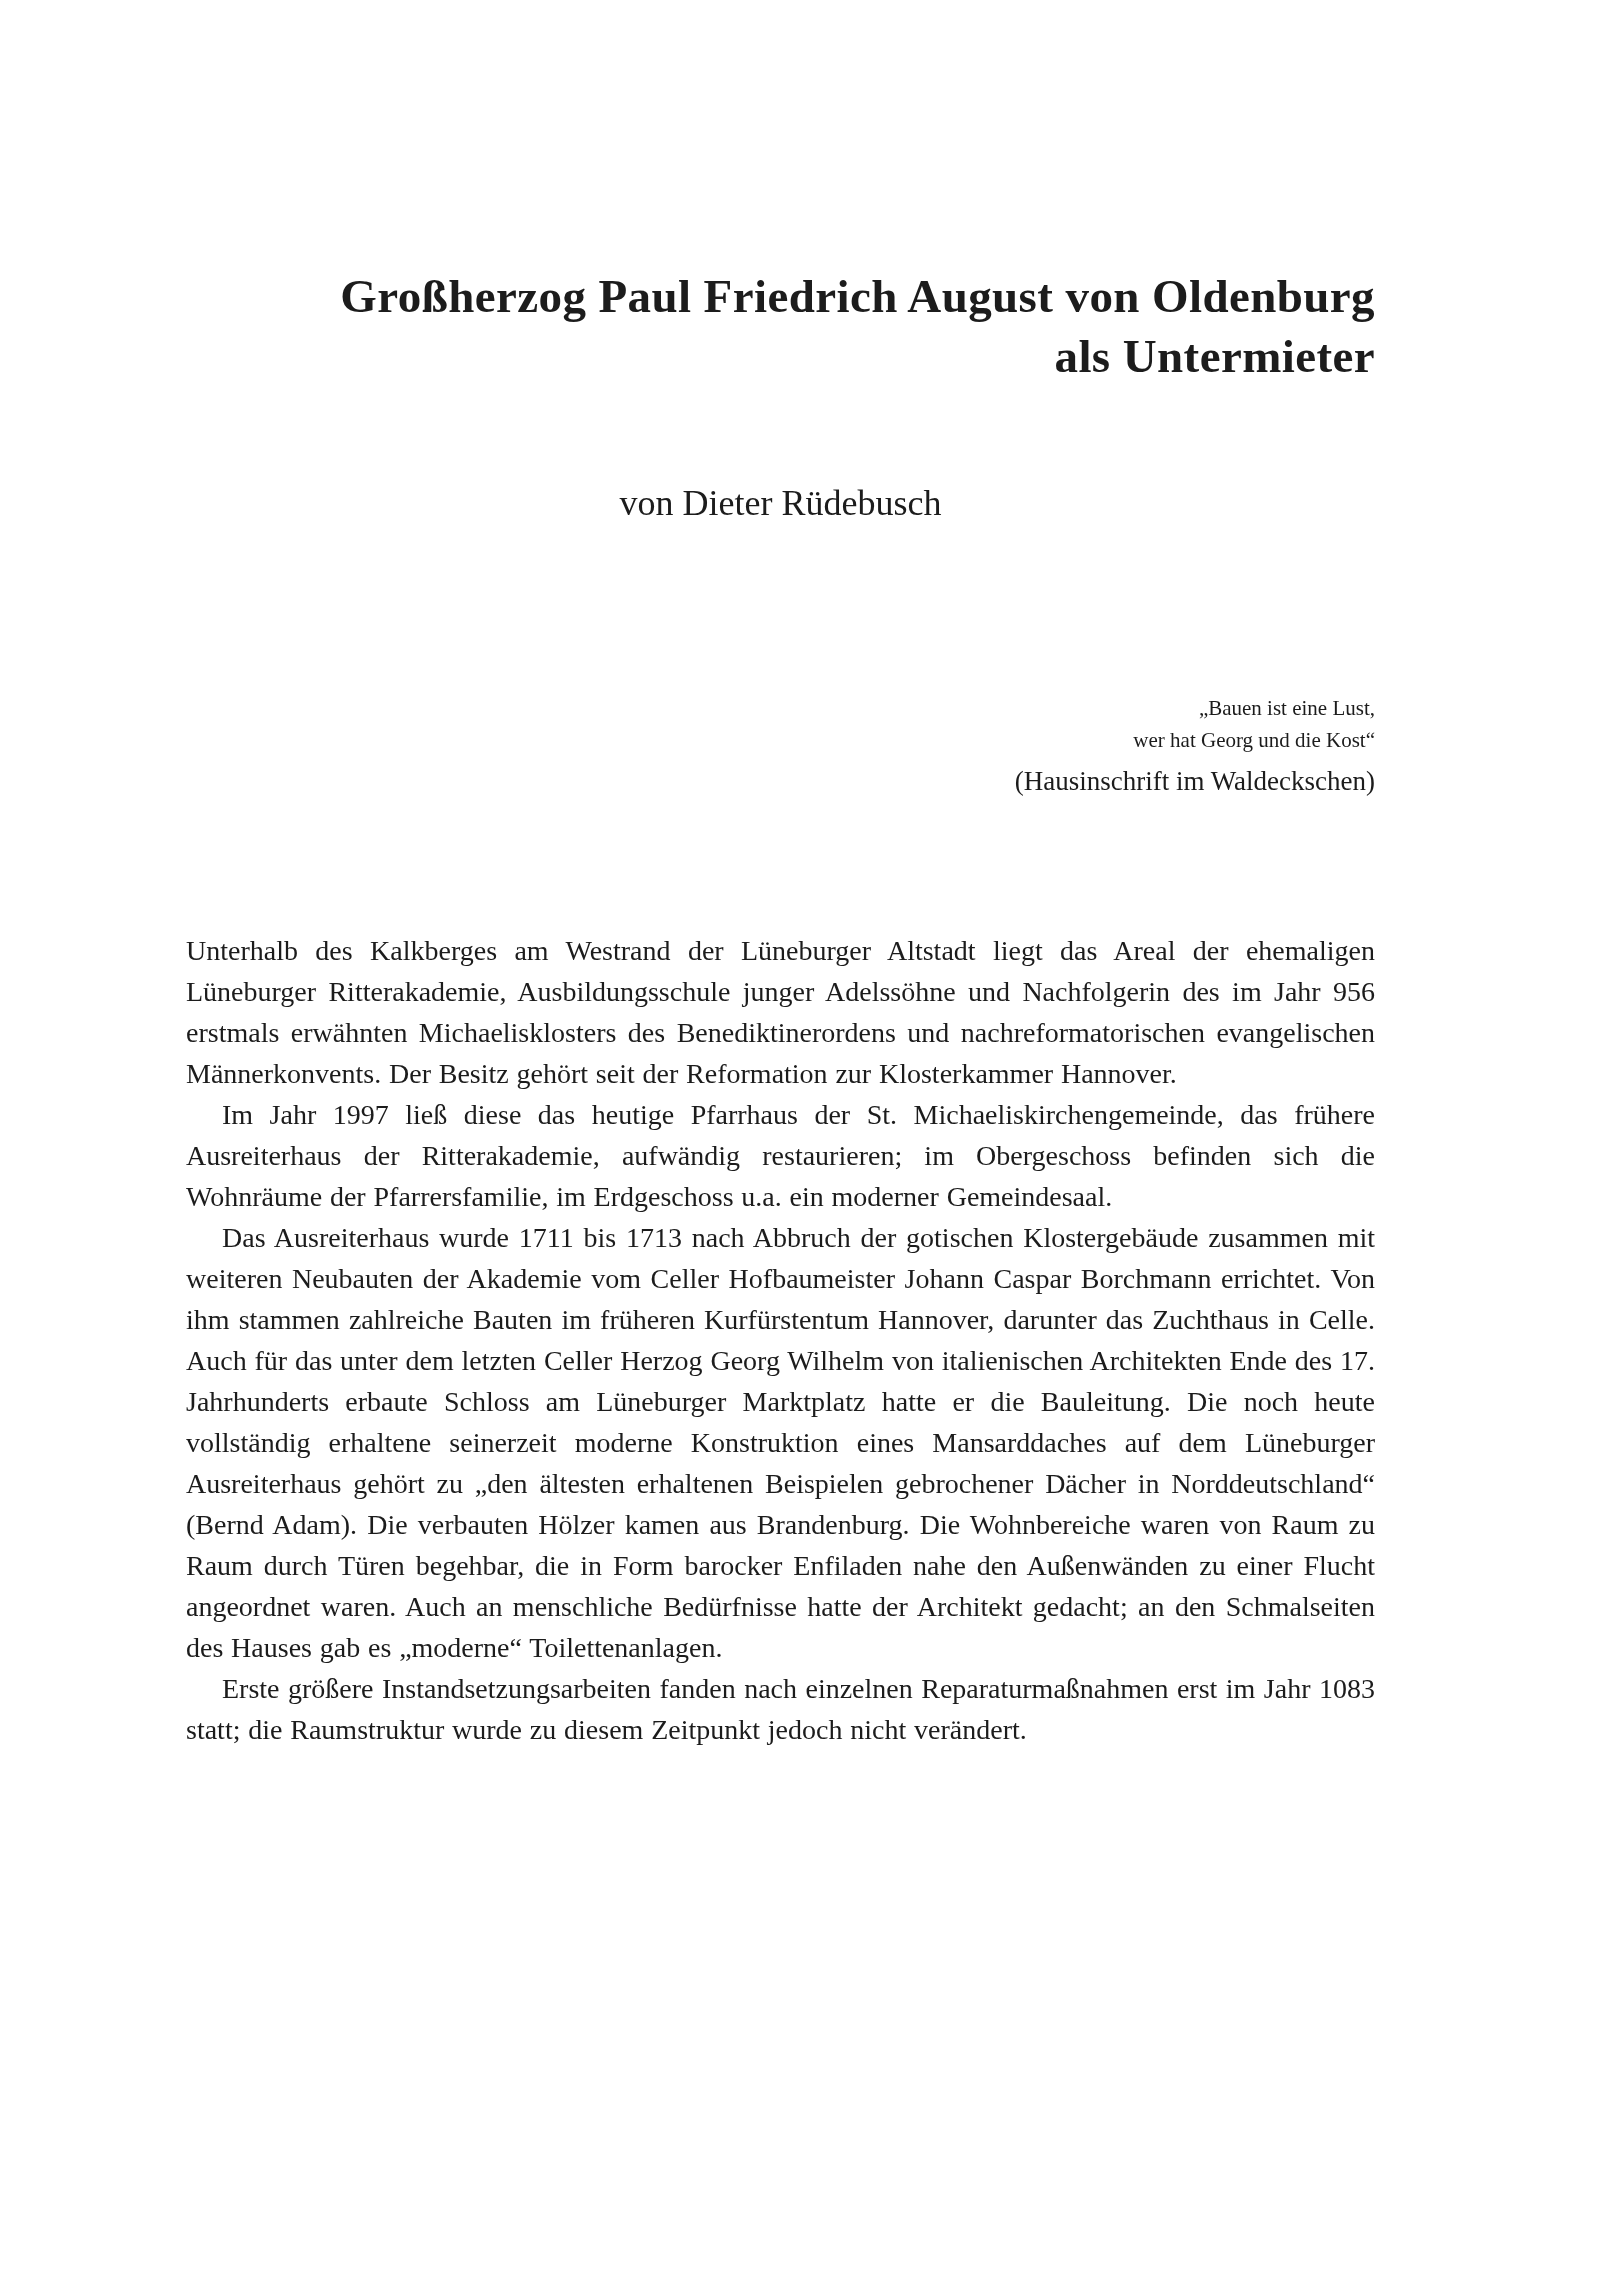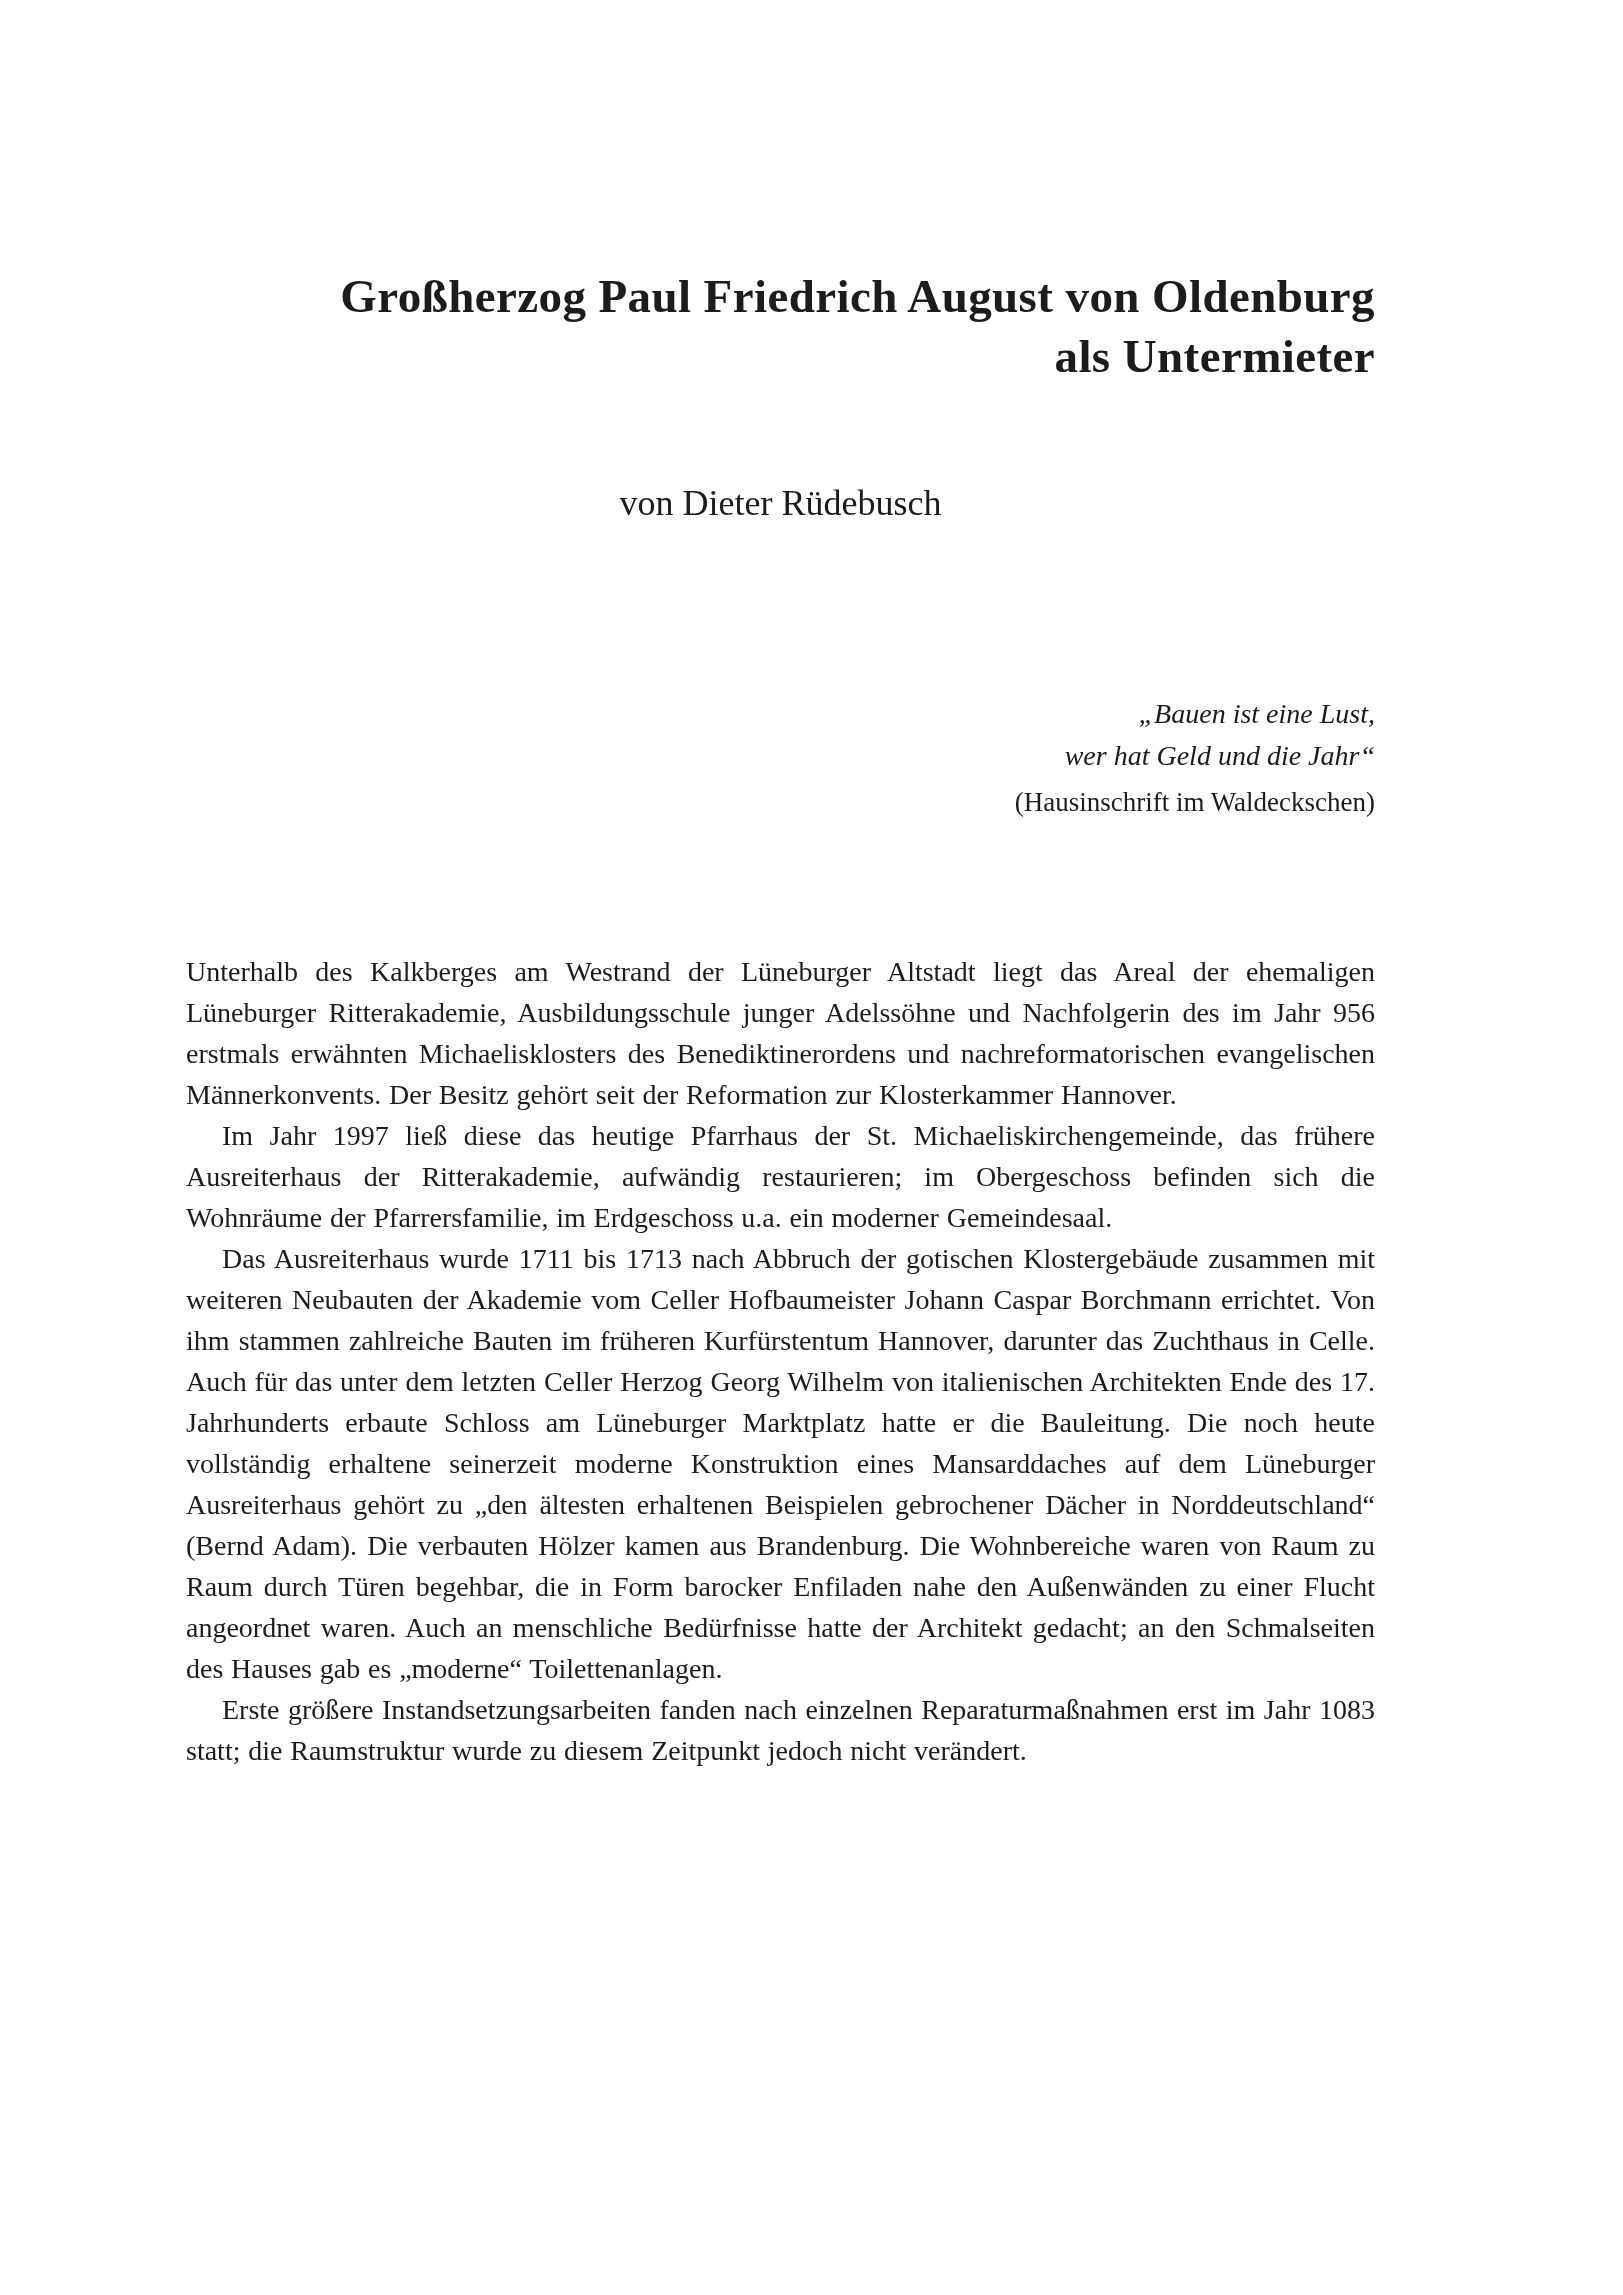--- a/index.html
+++ b/index.html
@@ -39,22 +39,21 @@
       margin-top: 96px;
       color: #1c1c1c;
     }
     .epigraph {
       margin-top: 169px;
       text-align: right;
       line-height: 1.5;
     }
     .epigraph .quote-line {
       display: block;
-      font-style: italic;
-      font-size: 28px;
+      font-size: 21px;
       color: #1c1c1c;
     }
     .epigraph .source-line {
       display: block;
       font-style: normal;
       font-size: 27px;
       margin-top: 4.9px;
       color: #1c1c1c;
       font-family: Liberation Serif, serif;
     }
@@ -82,21 +81,21 @@
 
   <h1 class="title">
     <span>Großherzog Paul Friedrich August von Oldenburg</span><br>
     <span>als Untermieter</span>
   </h1>
 
   <div class="author">von Dieter Rüdebusch</div>
 
   <div class="epigraph">
     <span class="quote-line">„Bauen ist eine Lust,</span>
-    <span class="quote-line">wer hat Geld und die Jahr“</span>
+    <span class="quote-line">wer hat Georg und die Kost“</span>
     <span class="source-line">(Hausinschrift im Waldeckschen)</span>
   </div>
 
   <div class="body-text" lang="de">
     <p>Unterhalb des Kalkberges am Westrand der Lüneburger Altstadt liegt das Areal der ehemaligen Lüneburger Ritterakademie, Ausbildungsschule junger Adelssöhne und Nachfolgerin des im Jahr 956 erstmals erwähnten Michaelisklosters des Benediktinerordens und nachreformatorischen evangelischen Männerkonvents. Der Besitz gehört seit der Reformation zur Klosterkammer Hannover.</p>
     <p class="indent">Im Jahr 1997 ließ diese das heutige Pfarrhaus der St. Michaeliskirchengemeinde, das frühere Ausreiterhaus der Ritterakademie, aufwändig restaurieren; im Obergeschoss befinden sich die Wohnräume der Pfarrersfamilie, im Erdgeschoss u.a. ein moderner Gemeindesaal.</p>
     <p class="indent">Das Ausreiterhaus wurde 1711 bis 1713 nach Abbruch der gotischen Klostergebäude zusammen mit weiteren Neubauten der Akademie vom Celler Hofbaumeister Johann Caspar Borchmann errichtet. Von ihm stammen zahlreiche Bauten im früheren Kurfürstentum Hannover, darunter das Zuchthaus in Celle. Auch für das unter dem letzten Celler Herzog Georg Wilhelm von italienischen Architekten Ende des 17. Jahrhunderts erbaute Schloss am Lüneburger Marktplatz hatte er die Bauleitung. Die noch heute vollständig erhaltene seinerzeit moderne Konstruktion eines Mansarddaches auf dem Lüneburger Ausreiterhaus gehört zu „den ältesten erhaltenen Beispielen gebrochener Dächer in Norddeutschland“ (Bernd Adam). Die verbauten Hölzer kamen aus Brandenburg. Die Wohnbereiche waren von Raum zu Raum durch Türen begehbar, die in Form barocker Enfiladen nahe den Außenwänden zu einer Flucht angeordnet waren. Auch an menschliche Bedürfnisse hatte der Architekt gedacht; an den Schmalseiten des Hauses gab es „moderne“ Toilettenanlagen.</p>
     <p class="indent">Erste größere Instandsetzungsarbeiten fanden nach einzelnen Reparaturmaßnahmen erst im Jahr 1083 statt; die Raumstruktur wurde zu diesem Zeitpunkt jedoch nicht verändert.</p>
   </div>
 

